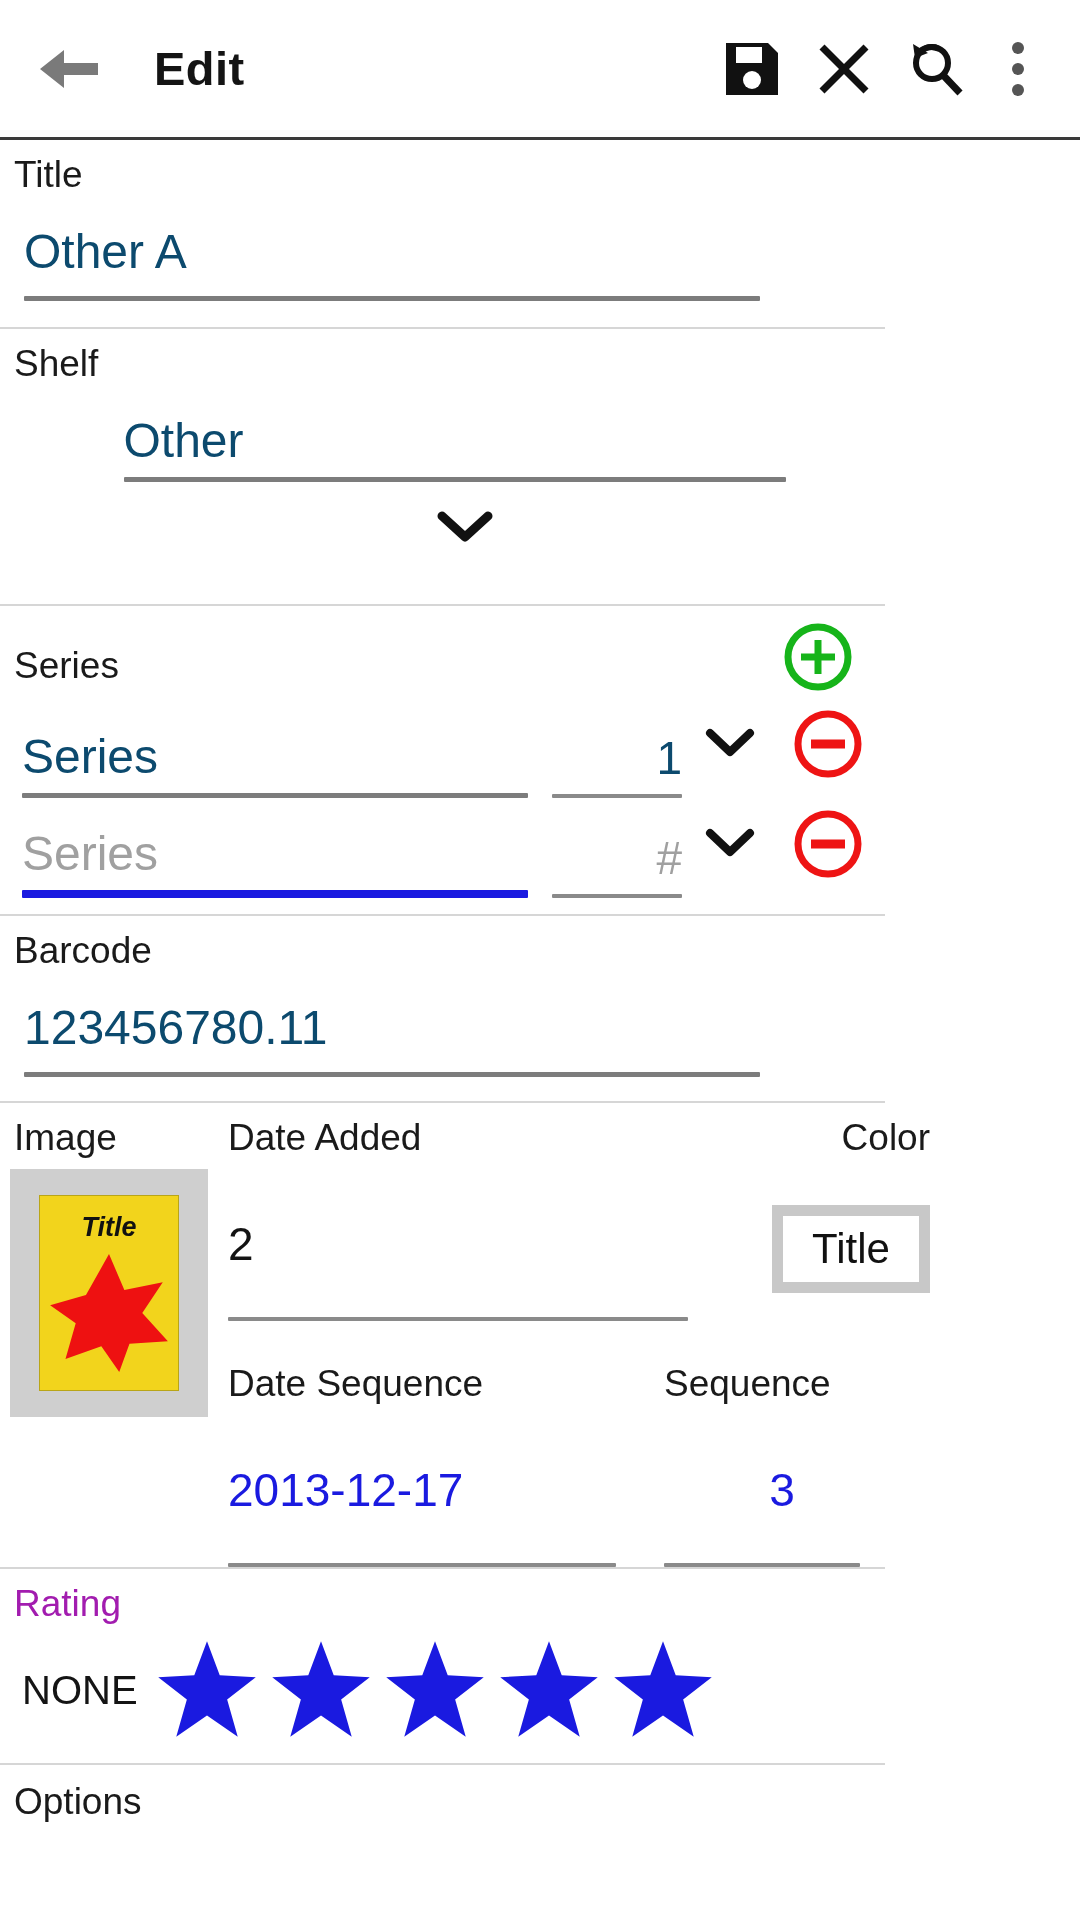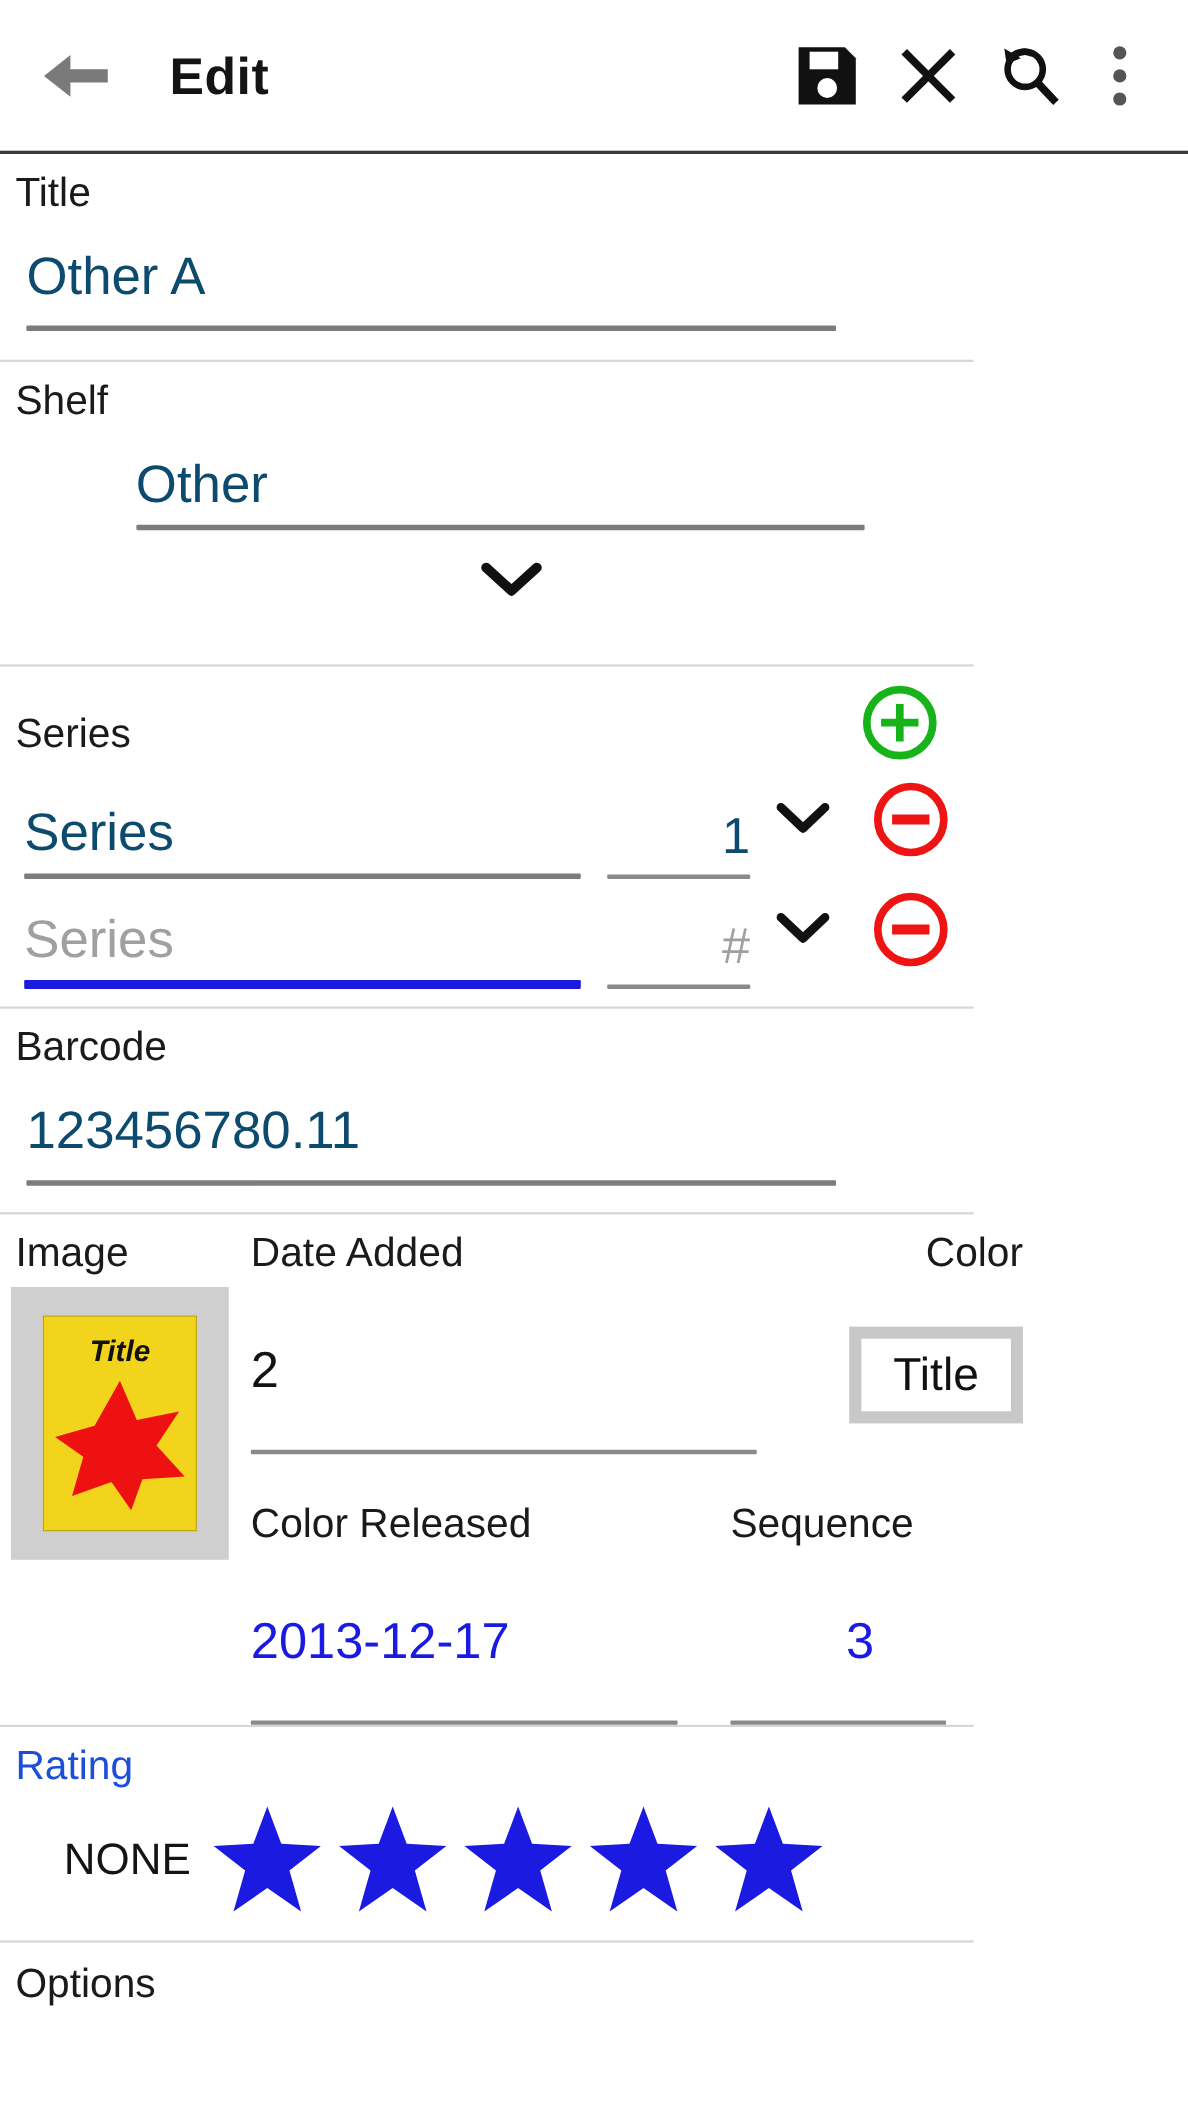--- a/index.html
+++ b/index.html
@@ -216,34 +216,33 @@
     display: flex; align-items: center; justify-content: center;
     font-size: 42px;
     color: #111111;
   }
   .cell-datereleased { width: 420px; padding-left: 16px; }
   .cell-sequence { width: 236px; margin-left: 32px; }
 
   
   .rating-label {
     font-size: 37px;
-    color: #1d4ed8;
+    color: #a21caf;
     padding: 14px 0 0 14px;
   }
   .rating-row {
     display: flex;
     align-items: center;
     padding: 10px 0 18px 22px;
   }
   .rating-none {
     font-size: 40px;
     color: #141414;
     width: 128px;
     white-space: nowrap;
-    margin-left: 36px;
   }
   .stars { display: flex; align-items: center; }
   .star-btn {
     width: 114px; height: 110px;
     display: flex; align-items: center; justify-content: center;
   }
 
   
   .options-section { padding: 16px 0 0 14px; }
   .options-label { font-size: 37px; color: #1a1a1a; }
@@ -420,21 +419,21 @@
         <div class="media-cell cell-color">
           <div class="cell-label right">Color</div>
           <div class="color-swatch">
             <div class="color-swatch-inner">Title</div>
           </div>
         </div>
       </div>
 
       <div class="media-row" style="margin-top:28px">
         <div class="media-cell cell-datereleased">
-          <div class="cell-label">Color Released</div>
+          <div class="cell-label">Date Sequence</div>
           <div class="cell-value">2013-12-17</div>
           <div class="underline thin" style="width:388px"></div>
         </div>
 
         <div class="media-cell cell-sequence">
           <div class="cell-label center">Sequence</div>
           <div class="cell-value center">3</div>
           <div class="underline thin" style="width:196px"></div>
         </div>
       </div>

